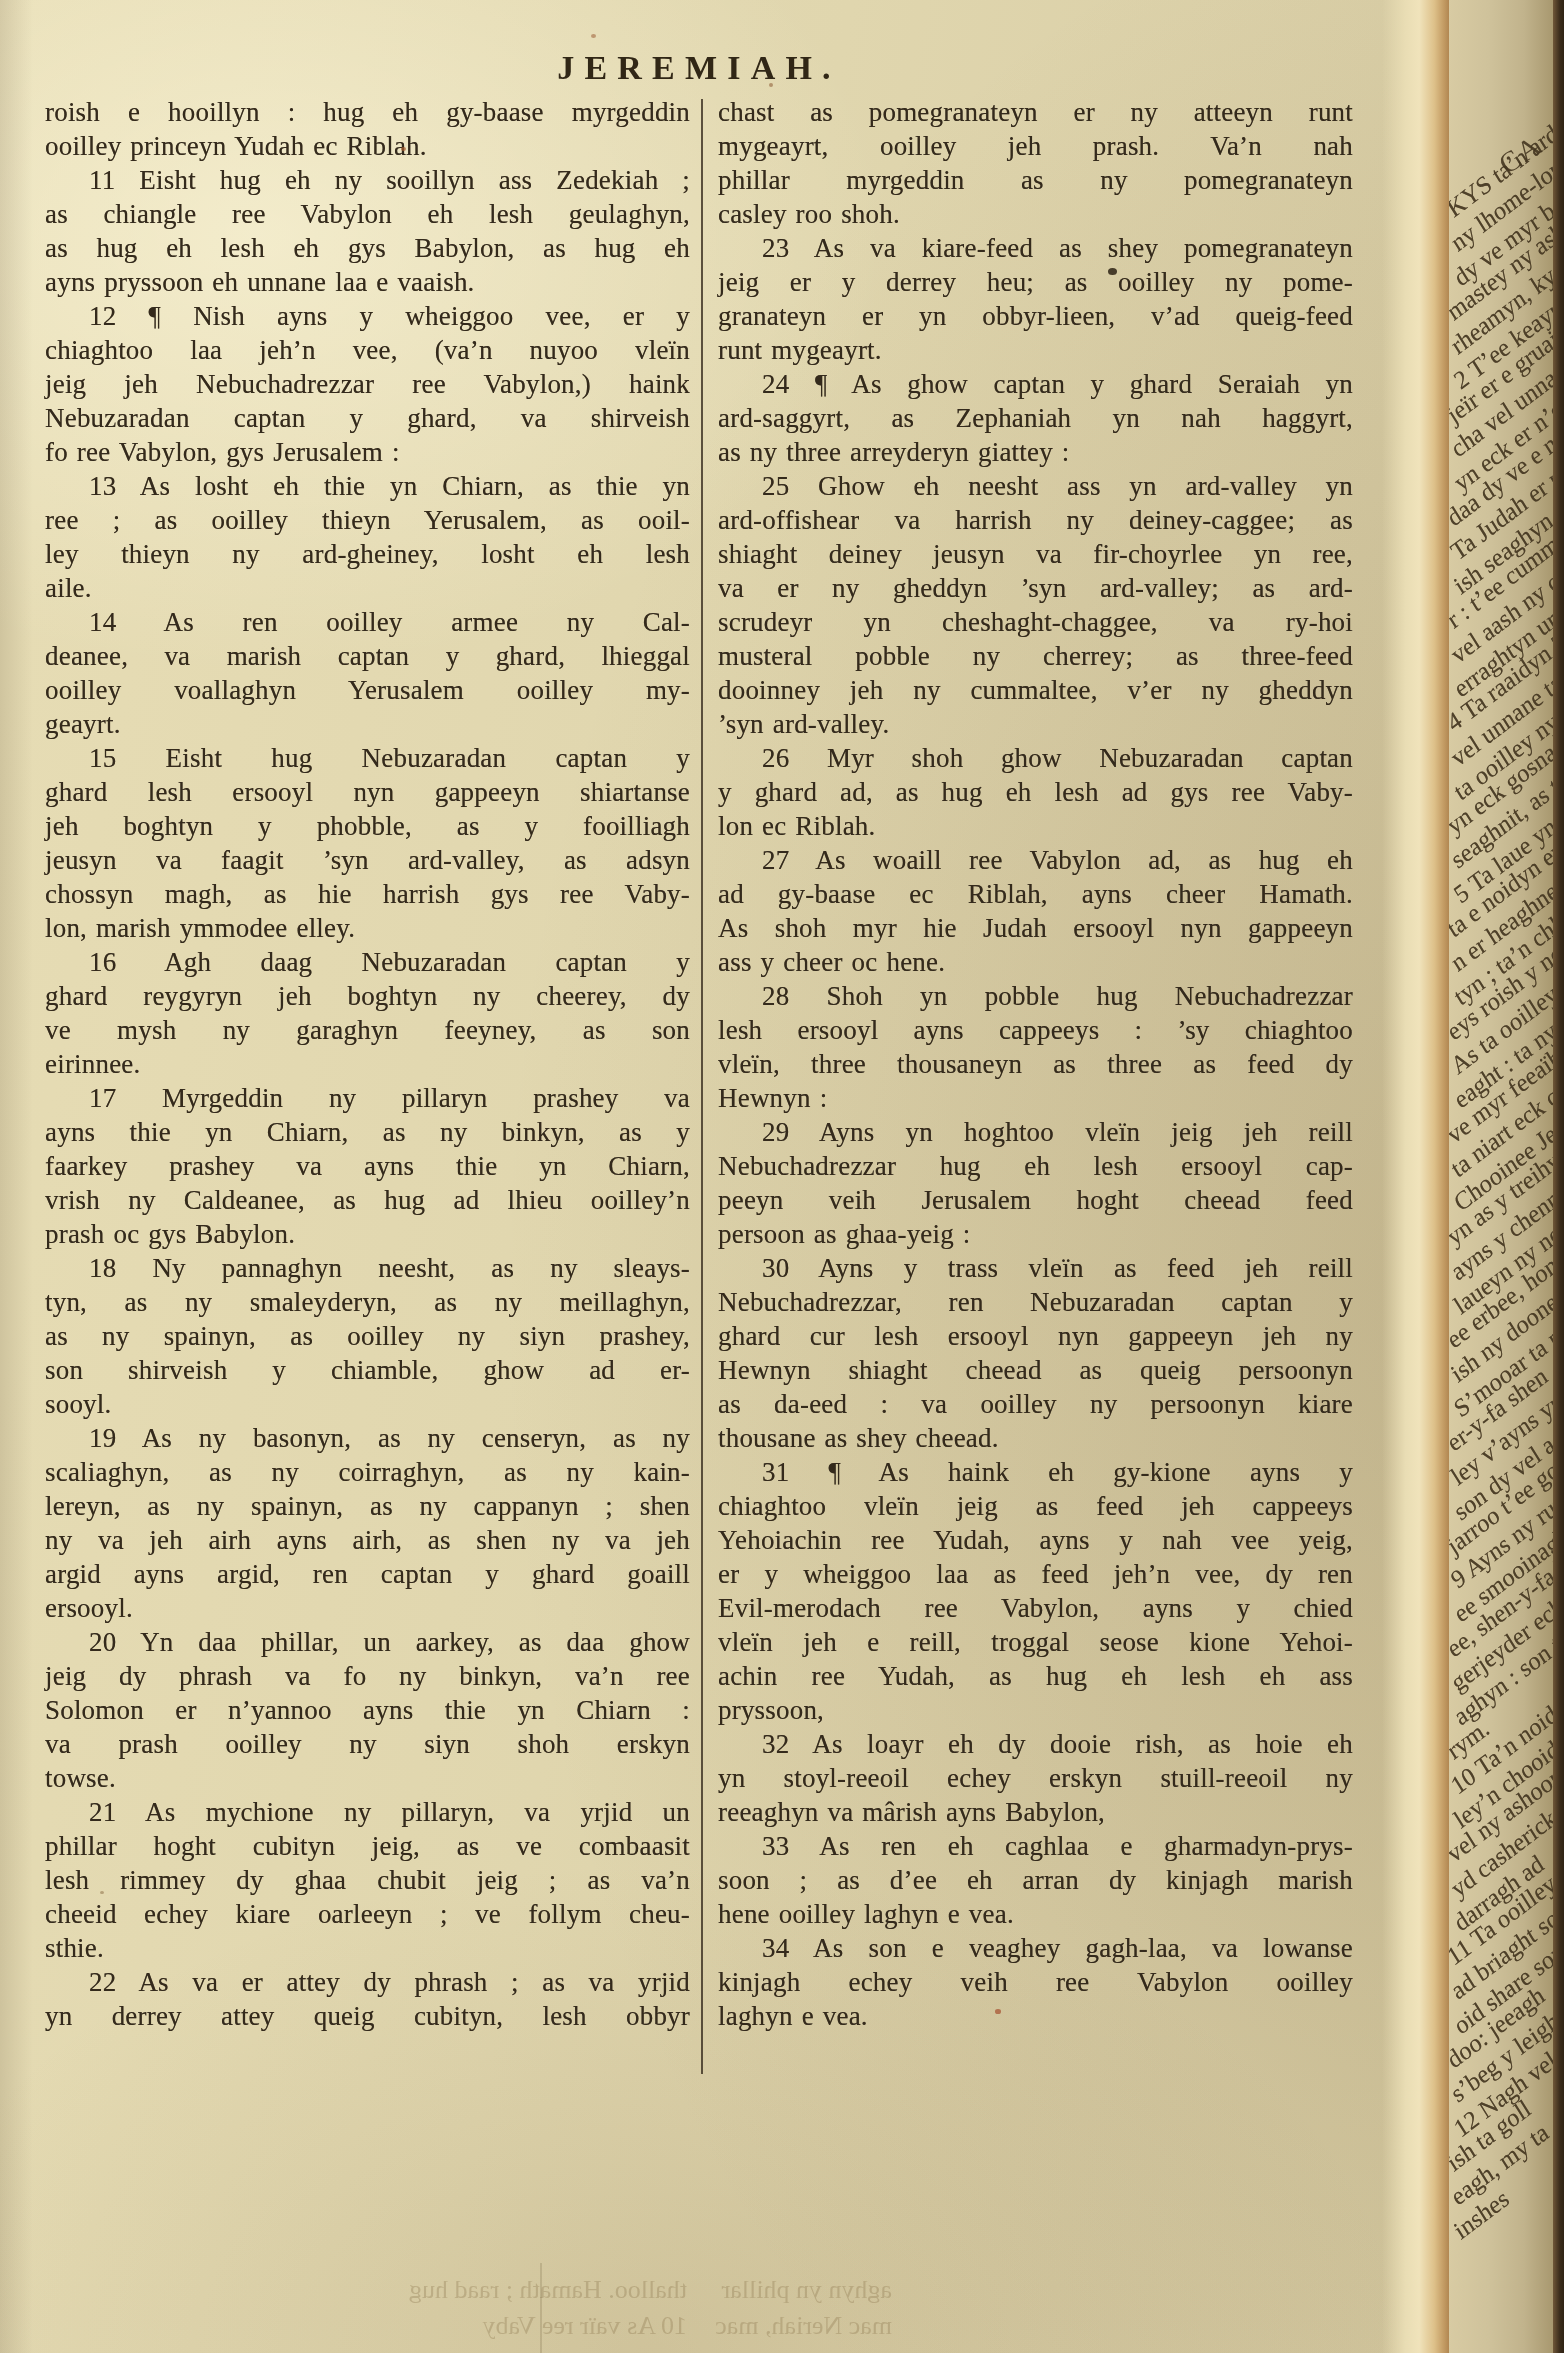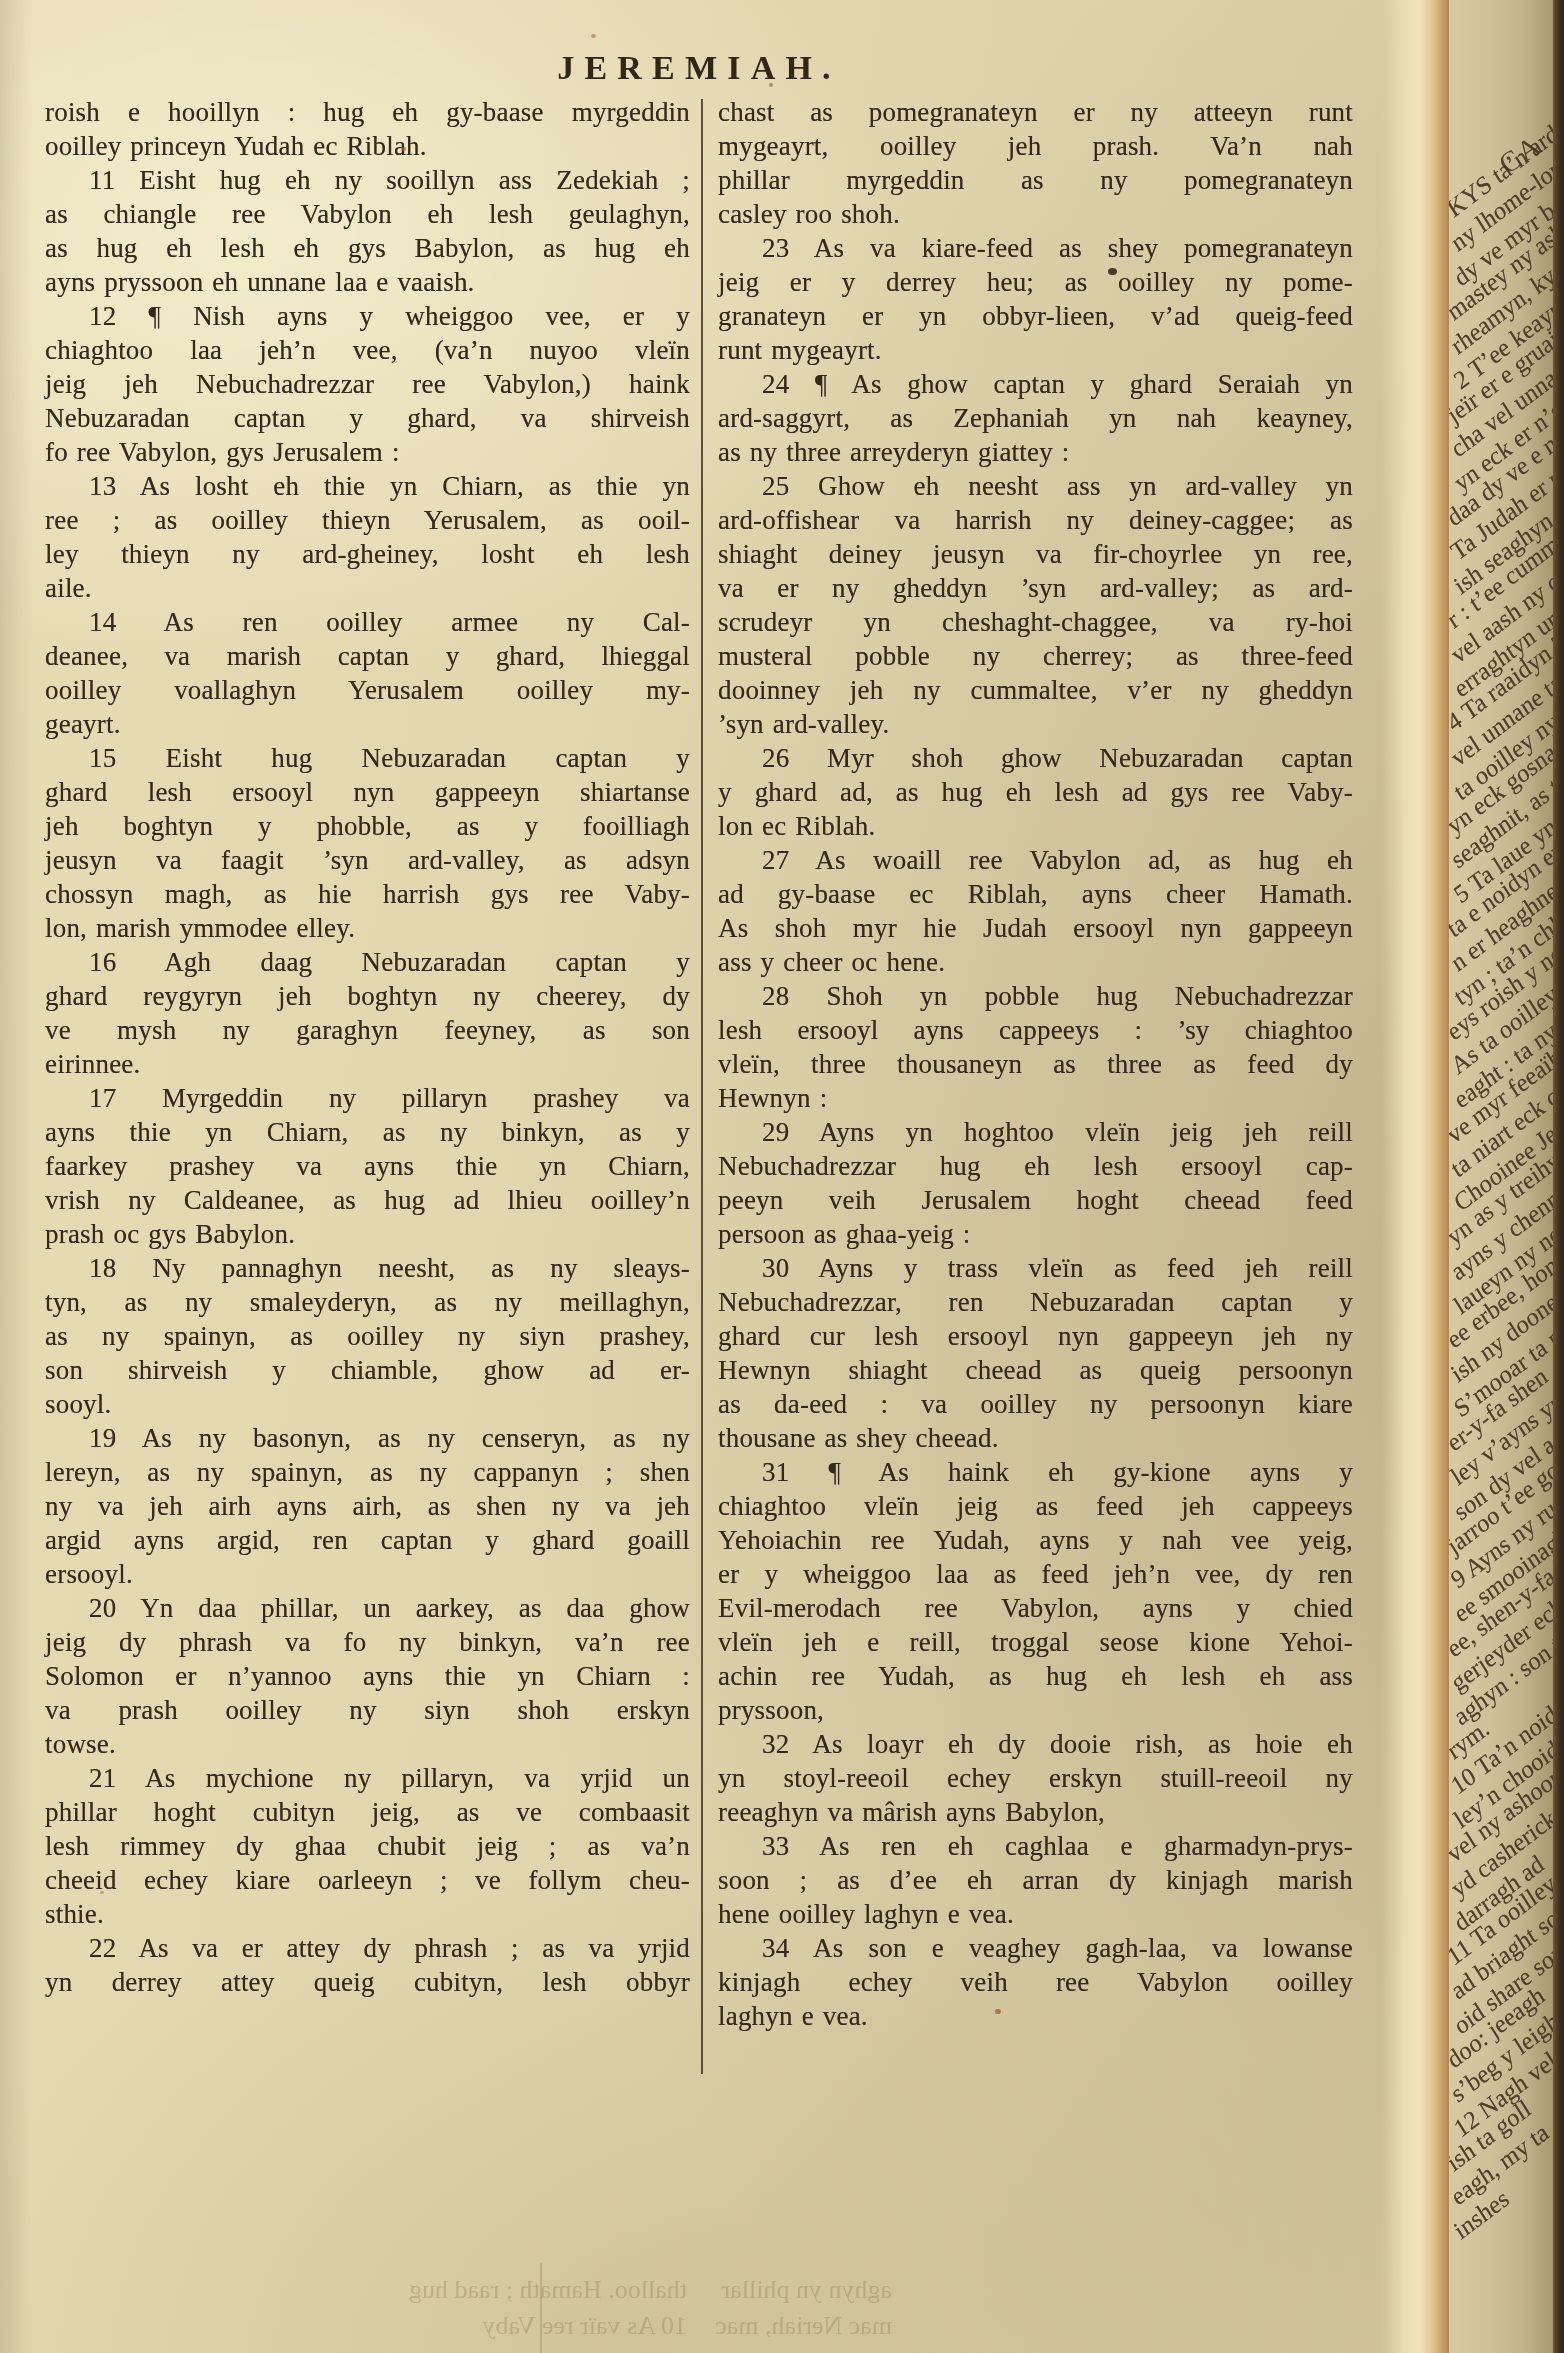--- a/index.html
+++ b/index.html
@@ -102,20 +102,21 @@
       <div class="line">ayns thie yn Chiarn, as ny binkyn, as y</div>
       <div class="line">faarkey prashey va ayns thie yn Chiarn,</div>
       <div class="line">vrish ny Caldeanee, as hug ad lhieu ooilley’n</div>
       <div class="line para-end">prash oc gys Babylon.</div>
       <div class="line verse-start">18 Ny pannaghyn neesht, as ny sleays-</div>
       <div class="line">tyn, as ny smaleyderyn, as ny meillaghyn,</div>
       <div class="line">as ny spainyn, as ooilley ny siyn prashey,</div>
       <div class="line">son shirveish y chiamble, ghow ad er-</div>
       <div class="line para-end">sooyl.</div>
       <div class="line verse-start">19 As ny basonyn, as ny censeryn, as ny</div>
+      <div class="line">scaliaghyn, as ny coirraghyn, as ny kain-</div>
       <div class="line">lereyn, as ny spainyn, as ny cappanyn ; shen</div>
       <div class="line">ny va jeh airh ayns airh, as shen ny va jeh</div>
       <div class="line">argid ayns argid, ren captan y ghard goaill</div>
       <div class="line para-end">ersooyl.</div>
       <div class="line verse-start">20 Yn daa phillar, un aarkey, as daa ghow</div>
       <div class="line">jeig dy phrash va fo ny binkyn, va’n ree</div>
       <div class="line">Solomon er n’yannoo ayns thie yn Chiarn :</div>
       <div class="line">va prash ooilley ny siyn shoh erskyn</div>
       <div class="line para-end">towse.</div>
       <div class="line verse-start">21 As mychione ny pillaryn, va yrjid un</div>
@@ -133,21 +134,21 @@
 
   <div class="line">chast as pomegranateyn er ny atteeyn runt</div>
       <div class="line">mygeayrt, ooilley jeh prash. Va’n nah</div>
       <div class="line">phillar myrgeddin as ny pomegranateyn</div>
       <div class="line para-end">casley roo shoh.</div>
       <div class="line verse-start">23 As va kiare-feed as shey pomegranateyn</div>
       <div class="line">jeig er y derrey heu; as ooilley ny pome-</div>
       <div class="line">granateyn er yn obbyr-lieen, v’ad queig-feed</div>
       <div class="line para-end">runt mygeayrt.</div>
       <div class="line verse-start">24 ¶ As ghow captan y ghard Seraiah yn</div>
-      <div class="line">ard-saggyrt, as Zephaniah yn nah keayney,</div>
+      <div class="line">ard-saggyrt, as Zephaniah yn nah haggyrt,</div>
       <div class="line para-end">as ny three arreyderyn giattey :</div>
       <div class="line verse-start">25 Ghow eh neesht ass yn ard-valley yn</div>
       <div class="line">ard-offishear va harrish ny deiney-caggee; as</div>
       <div class="line">shiaght deiney jeusyn va fir-choyrlee yn ree,</div>
       <div class="line">va er ny gheddyn ’syn ard-valley; as ard-</div>
       <div class="line">scrudeyr yn cheshaght-chaggee, va ry-hoi</div>
       <div class="line">musteral pobble ny cherrey; as three-feed</div>
       <div class="line">dooinney jeh ny cummaltee, v’er ny gheddyn</div>
       <div class="line para-end">’syn ard-valley.</div>
       <div class="line verse-start">26 Myr shoh ghow Nebuzaradan captan</div>

